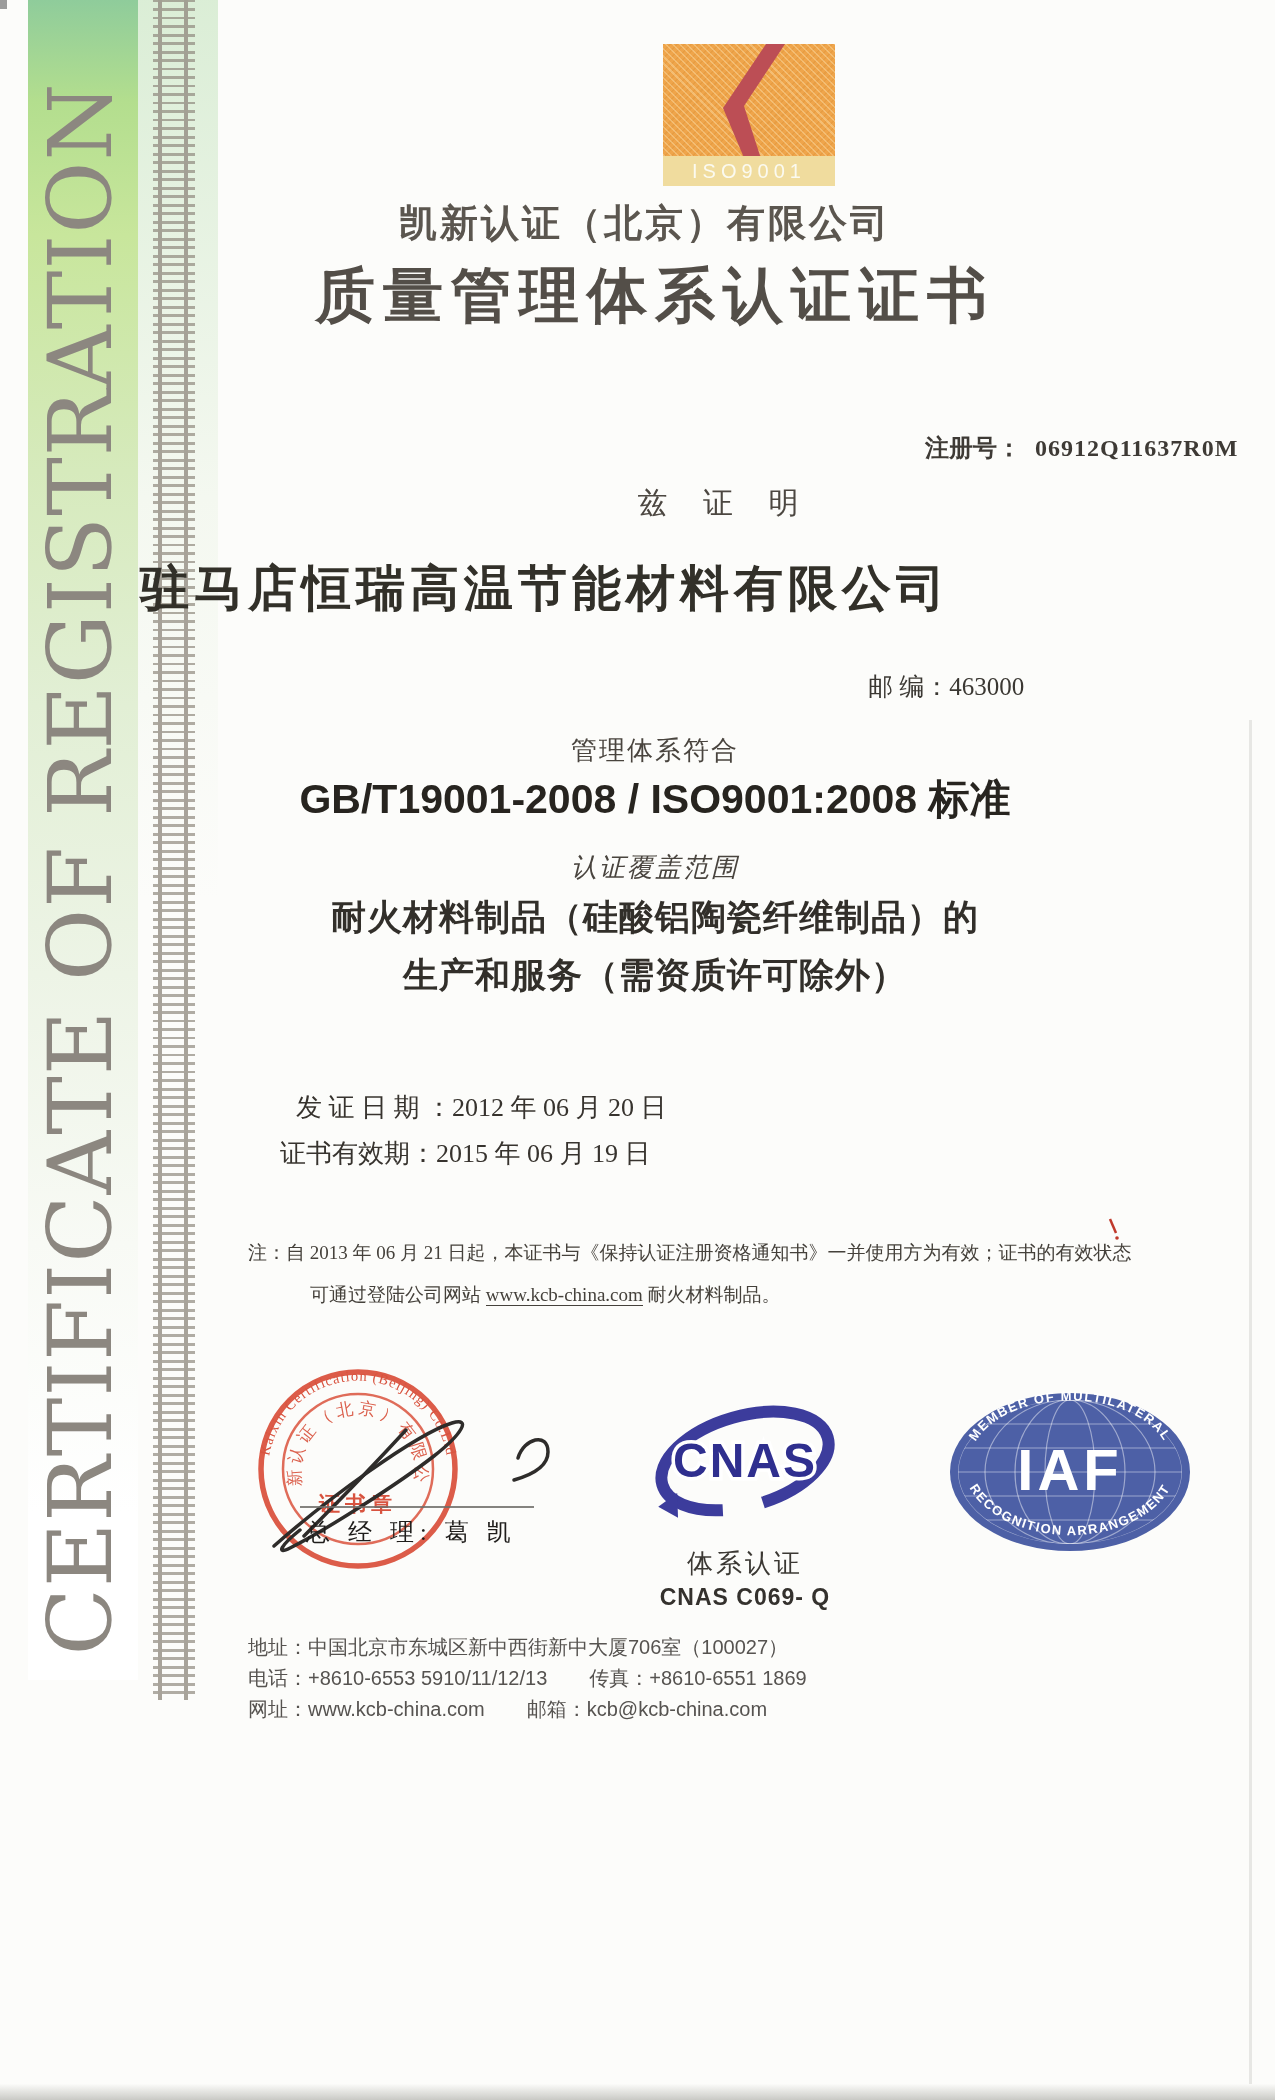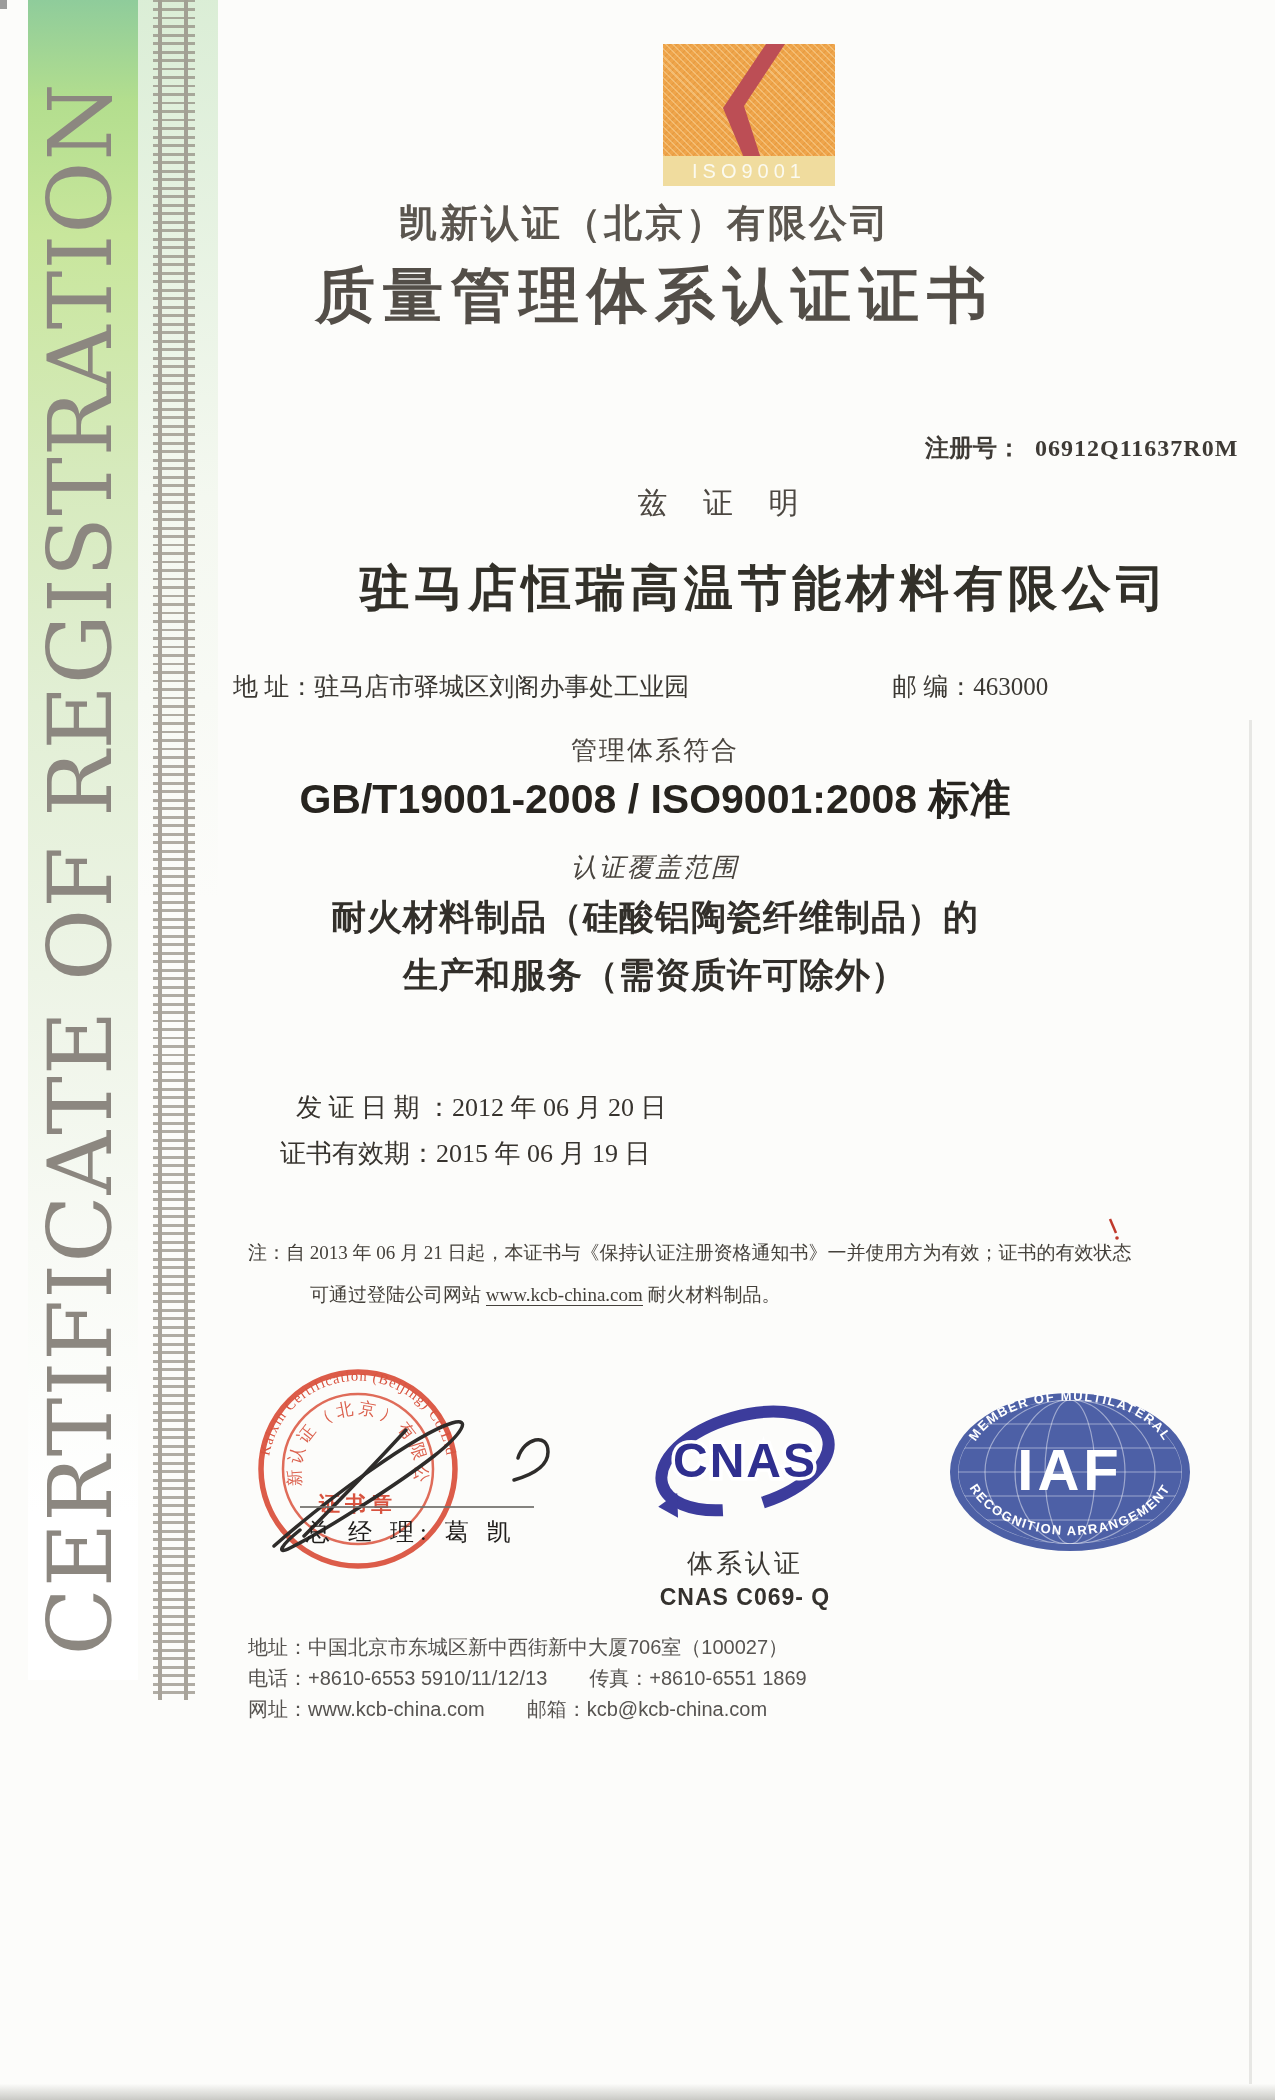--- a/index.html
+++ b/index.html
@@ -52,25 +52,25 @@
   
   .org-name{position:absolute;left:170px;top:198px;width:950px;text-align:center;
     font-size:38px;font-weight:700;letter-spacing:3px;color:#5b564f;}
   .cert-title{position:absolute;left:180px;top:256px;width:950px;text-align:center;
     font-size:60px;font-weight:700;letter-spacing:8px;color:#534e48;}
   .reg-line{position:absolute;left:925px;top:432px;font-size:24px;font-weight:700;color:#3e3a35;white-space:nowrap;}
   .reg-line .num{margin-left:14px;letter-spacing:1px;}
   .statement{position:absolute;left:560px;top:483px;width:330px;text-align:center;
     font-size:30px;letter-spacing:14px;color:#4c4741;}
   
-  .company-name{position:absolute;left:140px;top:556px;width:1030px;text-align:right;
+  .company-name{position:absolute;left:140px;top:556px;width:1030px;text-align:left;
     font-family:"Liberation Sans","DejaVu Sans",sans-serif;
     font-size:49px;font-weight:600;letter-spacing:5px;color:#323029;}
   .addr-label{position:absolute;left:233px;top:670px;font-size:25px;color:#3b3833;white-space:nowrap;}
-  .postal{position:absolute;left:868px;top:670px;font-size:25px;color:#3b3833;white-space:nowrap;margin-left:24px;}
+  .postal{position:absolute;left:868px;top:670px;font-size:25px;color:#3b3833;white-space:nowrap;}
   
   .conform{position:absolute;left:280px;top:733px;width:750px;text-align:center;
     font-size:26px;letter-spacing:2px;color:#49443e;}
   .standard-line{position:absolute;left:180px;top:772px;width:950px;text-align:center;
     font-family:"Liberation Sans","DejaVu Sans",sans-serif;
     font-size:41px;font-weight:700;color:#27241f;white-space:nowrap;}
   .scope-heading{position:absolute;left:280px;top:850px;width:750px;text-align:center;
     font-size:26px;letter-spacing:2px;color:#49443e;font-style:italic;}
   .scope1{position:absolute;left:180px;top:894px;width:950px;text-align:center;
     font-size:35px;font-weight:700;letter-spacing:1px;color:#322f2a;}
@@ -126,23 +126,20 @@
   <div class="org-name">凯新认证（北京）有限公司</div>
   <div class="cert-title">质量管理体系认证证书</div>
 
   <div class="reg-line">
     <span>注册号：</span><span class="num">06912Q11637R0M</span>
   </div>
 
   <div class="statement">兹 证 明</div>
 
   <div class="company-name">驻马店恒瑞高温节能材料有限公司</div>
-  <div class="addr-label">
-    <span>地 址：</span><span>驻马店市驿城区刘阁办事处工业园</span>
-  </div>
   <div class="postal">
     <span>邮 编：</span><span>463000</span>
   </div>
 
   <div class="conform">管理体系符合</div>
   <div class="standard-line">
     <span>GB/T19001-2008 / ISO9001:2008</span><span> 标准</span>
   </div>
   <div class="scope-heading">认证覆盖范围</div>
   <div class="scope1">耐火材料制品（硅酸铝陶瓷纤维制品）的</div>

